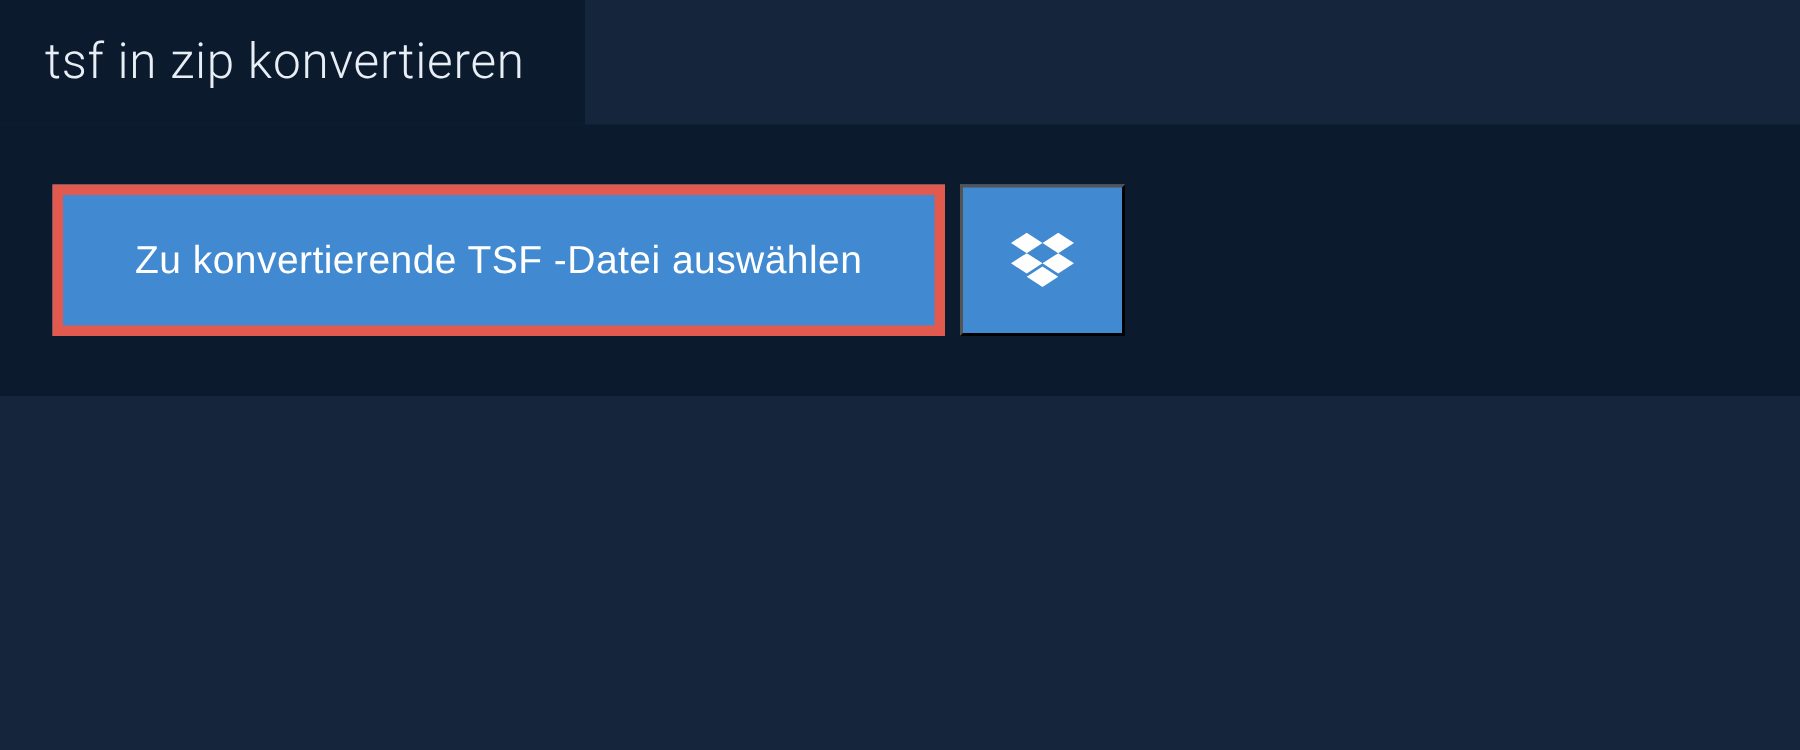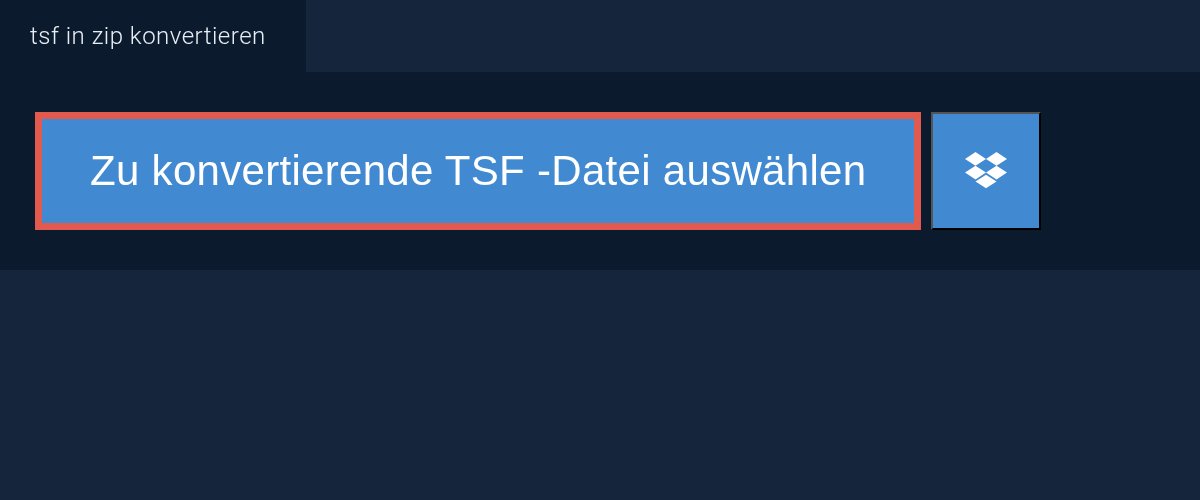--- a/index.html
+++ b/index.html
@@ -15,39 +15,39 @@
       overflow: hidden;
     }
     .header-tab {
       background-color: #0c1a2e;
       display: inline-block;
       padding: 22px 40px 22px 30px;
       margin: 0;
     }
     .header-title {
       color: #e8eef5;
-      font-size: 24px;
+      font-size: 33px;
       font-weight: 300;
       letter-spacing: 0.5px;
     }
     .content-panel {
       background-color: #0c1a2e;
       padding: 40px 35px;
       margin-top: 0;
     }
     .button-row {
       display: flex;
       gap: 10px;
       align-items: stretch;
     }
     .select-file-button {
       background-color: #4189d0;
       border: 7px solid #e15a4d;
       color: #ffffff;
-      font-size: 42px;
+      font-size: 26px;
       font-weight: 300;
       padding: 28px 48px;
       cursor: pointer;
       text-align: center;
       flex: 0 0 auto;
       letter-spacing: 0.3px;
     }
     .dropbox-button {
       background-color: #4189d0;
       width: 110px;

